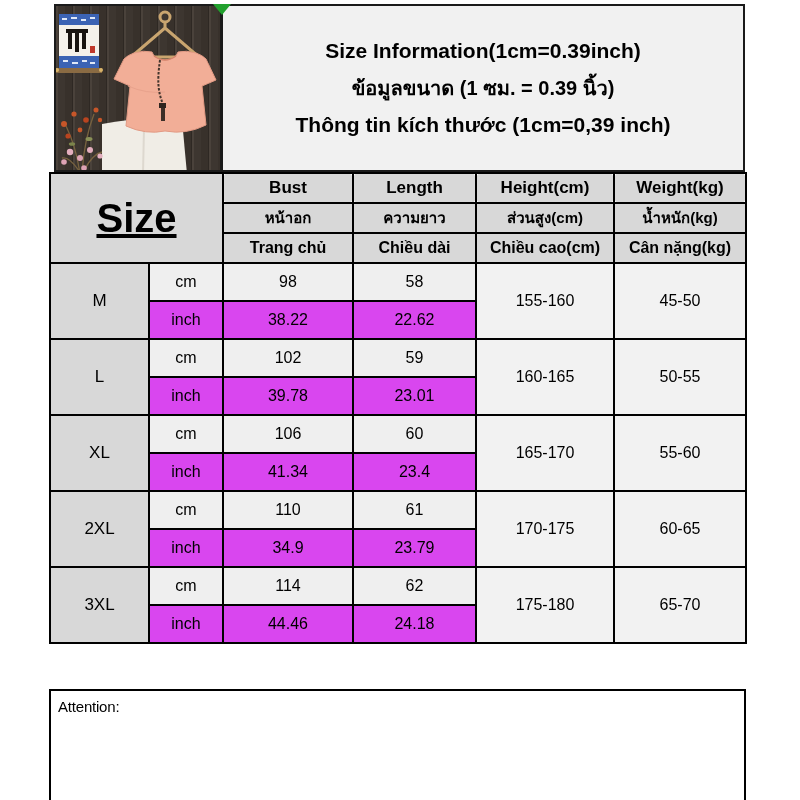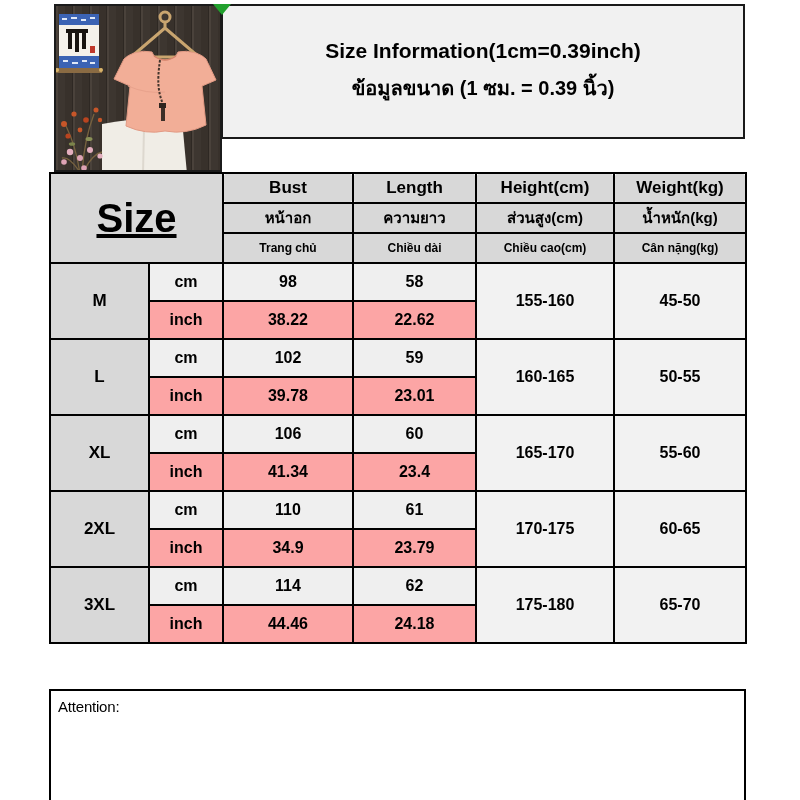--- a/index.html
+++ b/index.html
@@ -14,44 +14,44 @@
       repeating-linear-gradient(90deg,#4a423b 0 2px,#3d3630 2px 9px,#38312b 9px 16px,#2e2823 16px 17px),
       #3a342e; }
   .photo svg { position:absolute; left:0; top:0; }
 
   
   .corner-marker { position:absolute; left:213px; top:4px; width:0; height:0; z-index:3;
     border-left:9px solid transparent; border-right:9px solid transparent;
     border-top:11px solid #21a02d; }
 
   
-  .title-box { position:absolute; left:221px; top:4px; width:524px; height:135px;
+  .title-box { position:absolute; left:221px; top:4px; width:524px; height:168px;
     background:#f1f1f1; border:2px solid #1a1a1a;
     display:flex; flex-direction:column; justify-content:center; align-items:center;
     gap:9px; text-align:center; }
   .title-en { font-size:21px; font-weight:bold; }
   .title-th { font-size:20px; font-weight:bold; }
   .title-vi { font-size:21px; font-weight:bold; }
 
   
   table.size-table { position:absolute; left:49px; top:172px; border-collapse:collapse;
     table-layout:fixed; }
   .size-table th, .size-table td { border:2px solid #000; text-align:center;
     vertical-align:middle; padding:0; overflow:hidden; }
   .size-table thead tr { height:30px; }
   .size-table tbody tr { height:38px; }
   .size-table th { background:#d8d8d8; font-weight:bold; }
   .size-head { font-size:40px; font-weight:bold; background:#d8d8d8;text-decoration:underline; }
   .h-en { font-size:17px;border-radius:6px; }
   .h-th { font-size:15px; }
-  .h-vi { font-size:12px;margin-top:39px; }
-  .size-table td { font-weight:bold; font-size:16px; background:#fff; }
+  .h-vi { font-size:16px;margin-top:39px; }
+  .size-table td { font-weight:normal; font-size:16px; background:#fff; }
   td.size-name { background:#d8d8d8; font-size:17px; }
   tr.cm-row td.unit, tr.cm-row td.val { background:#efefef; }
-  tr.inch-row td.unit, tr.inch-row td.val { background:#fca5a5; }
+  tr.inch-row td.unit, tr.inch-row td.val { background:#d946ef; }
   td.range { background:#f2f2f2; font-size:16px; }
 
   
   .attention { position:absolute; left:49px; top:681px; width:697px; height:149px;
     border:2px solid #000; background:#fff; padding:3px 7px;
     font-size:15px; line-height:25px; letter-spacing:-0.2px;margin-top:8px; }
   .attention .note { width:676px; }
 </style>
 </head>
 <body>
@@ -120,20 +120,21 @@
           <circle cx="28" cy="162" r="2.8" fill="#dda2b4"></circle>
       </g>
     </svg>
   </div>
 
   <div class="corner-marker"></div>
 
   <div class="title-box">
     <div class="title-en">Size Information(1cm=0.39inch)</div>
     <div class="title-th">ข้อมูลขนาด (1 ซม. = 0.39 นิ้ว)</div>
+    <div class="title-vi">Thông tin kích thước (1cm=0,39 inch)</div>
   </div>
 
   <table class="size-table">
     <colgroup>
       <col style="width:99px">
         <col style="width:74px">
         <col style="width:130px">
       <col style="width:123px">
         <col style="width:138px">
         <col style="width:132px">

